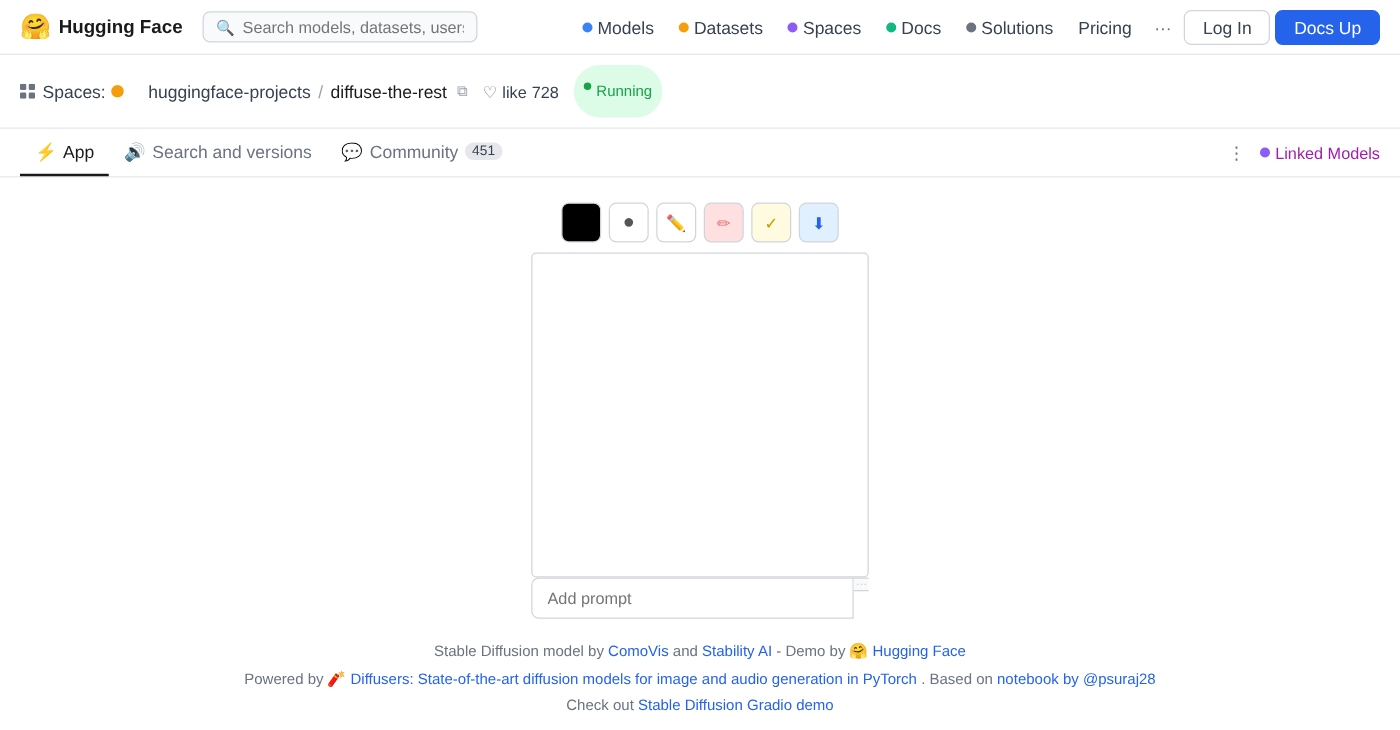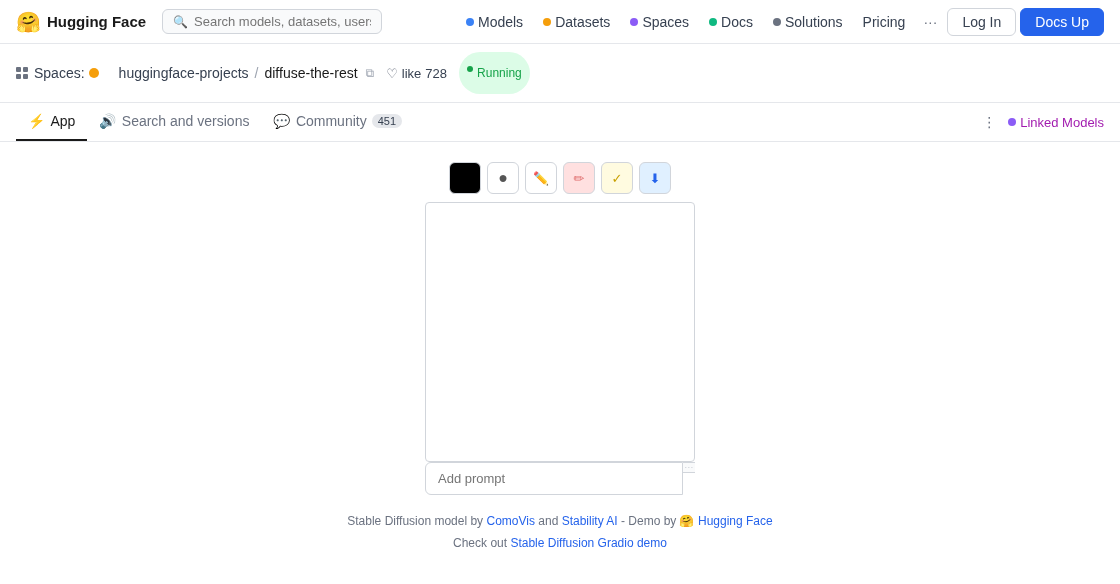--- a/index.html
+++ b/index.html
@@ -221,17 +221,26 @@
     <div>
       <span>Stable Diffusion model by </span>
       <a href="#">ComoVis</a>
       <span> and </span>
       <a href="#">Stability AI</a>
       <span> - Demo by </span>
       <span>🤗</span>
       <span> </span><a href="#">Hugging Face</a>
     </div>
     <div>
+      <span>Powered by </span>
+      <span>🧨</span>
+      <span> </span>
+      <a href="#">Diffusers: State-of-the-art diffusion models for image and audio generation in PyTorch</a>
+      <span>. Based on</span>
+      <span> </span>
+      <a href="#">notebook by @psuraj28</a>
+    </div>
+    <div>
       <span>Check out </span>
       <a href="#">Stable Diffusion Gradio demo</a>
     </div>
   </div>
 </div>
 
 </body></html>

